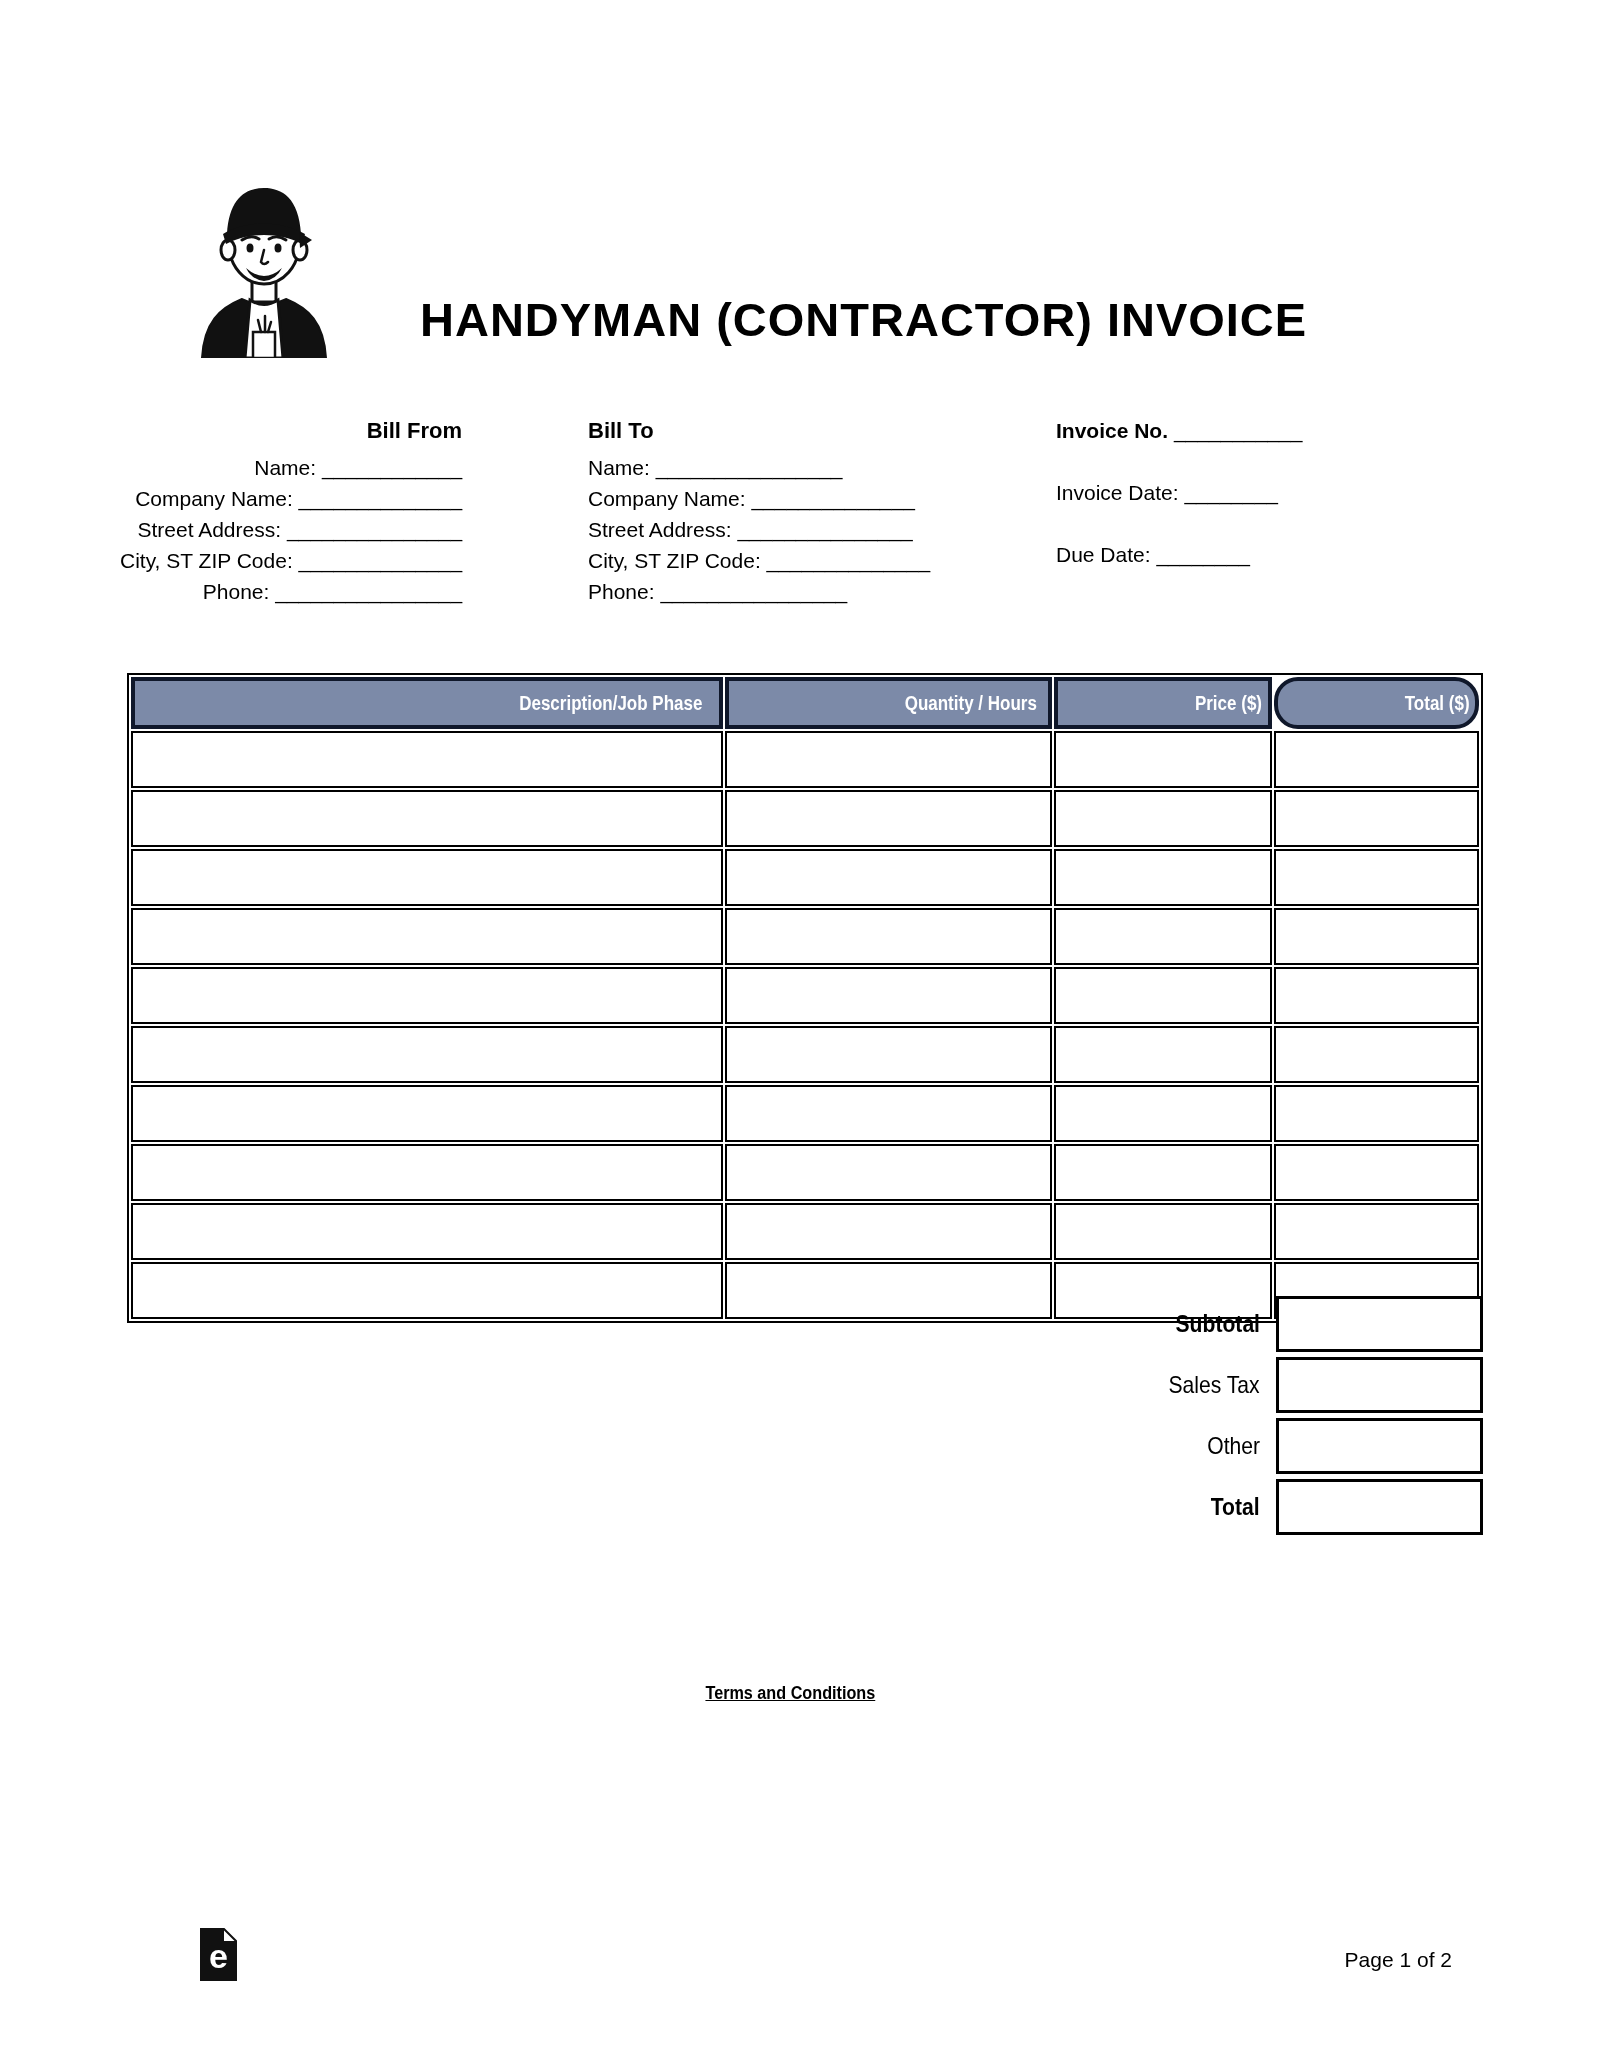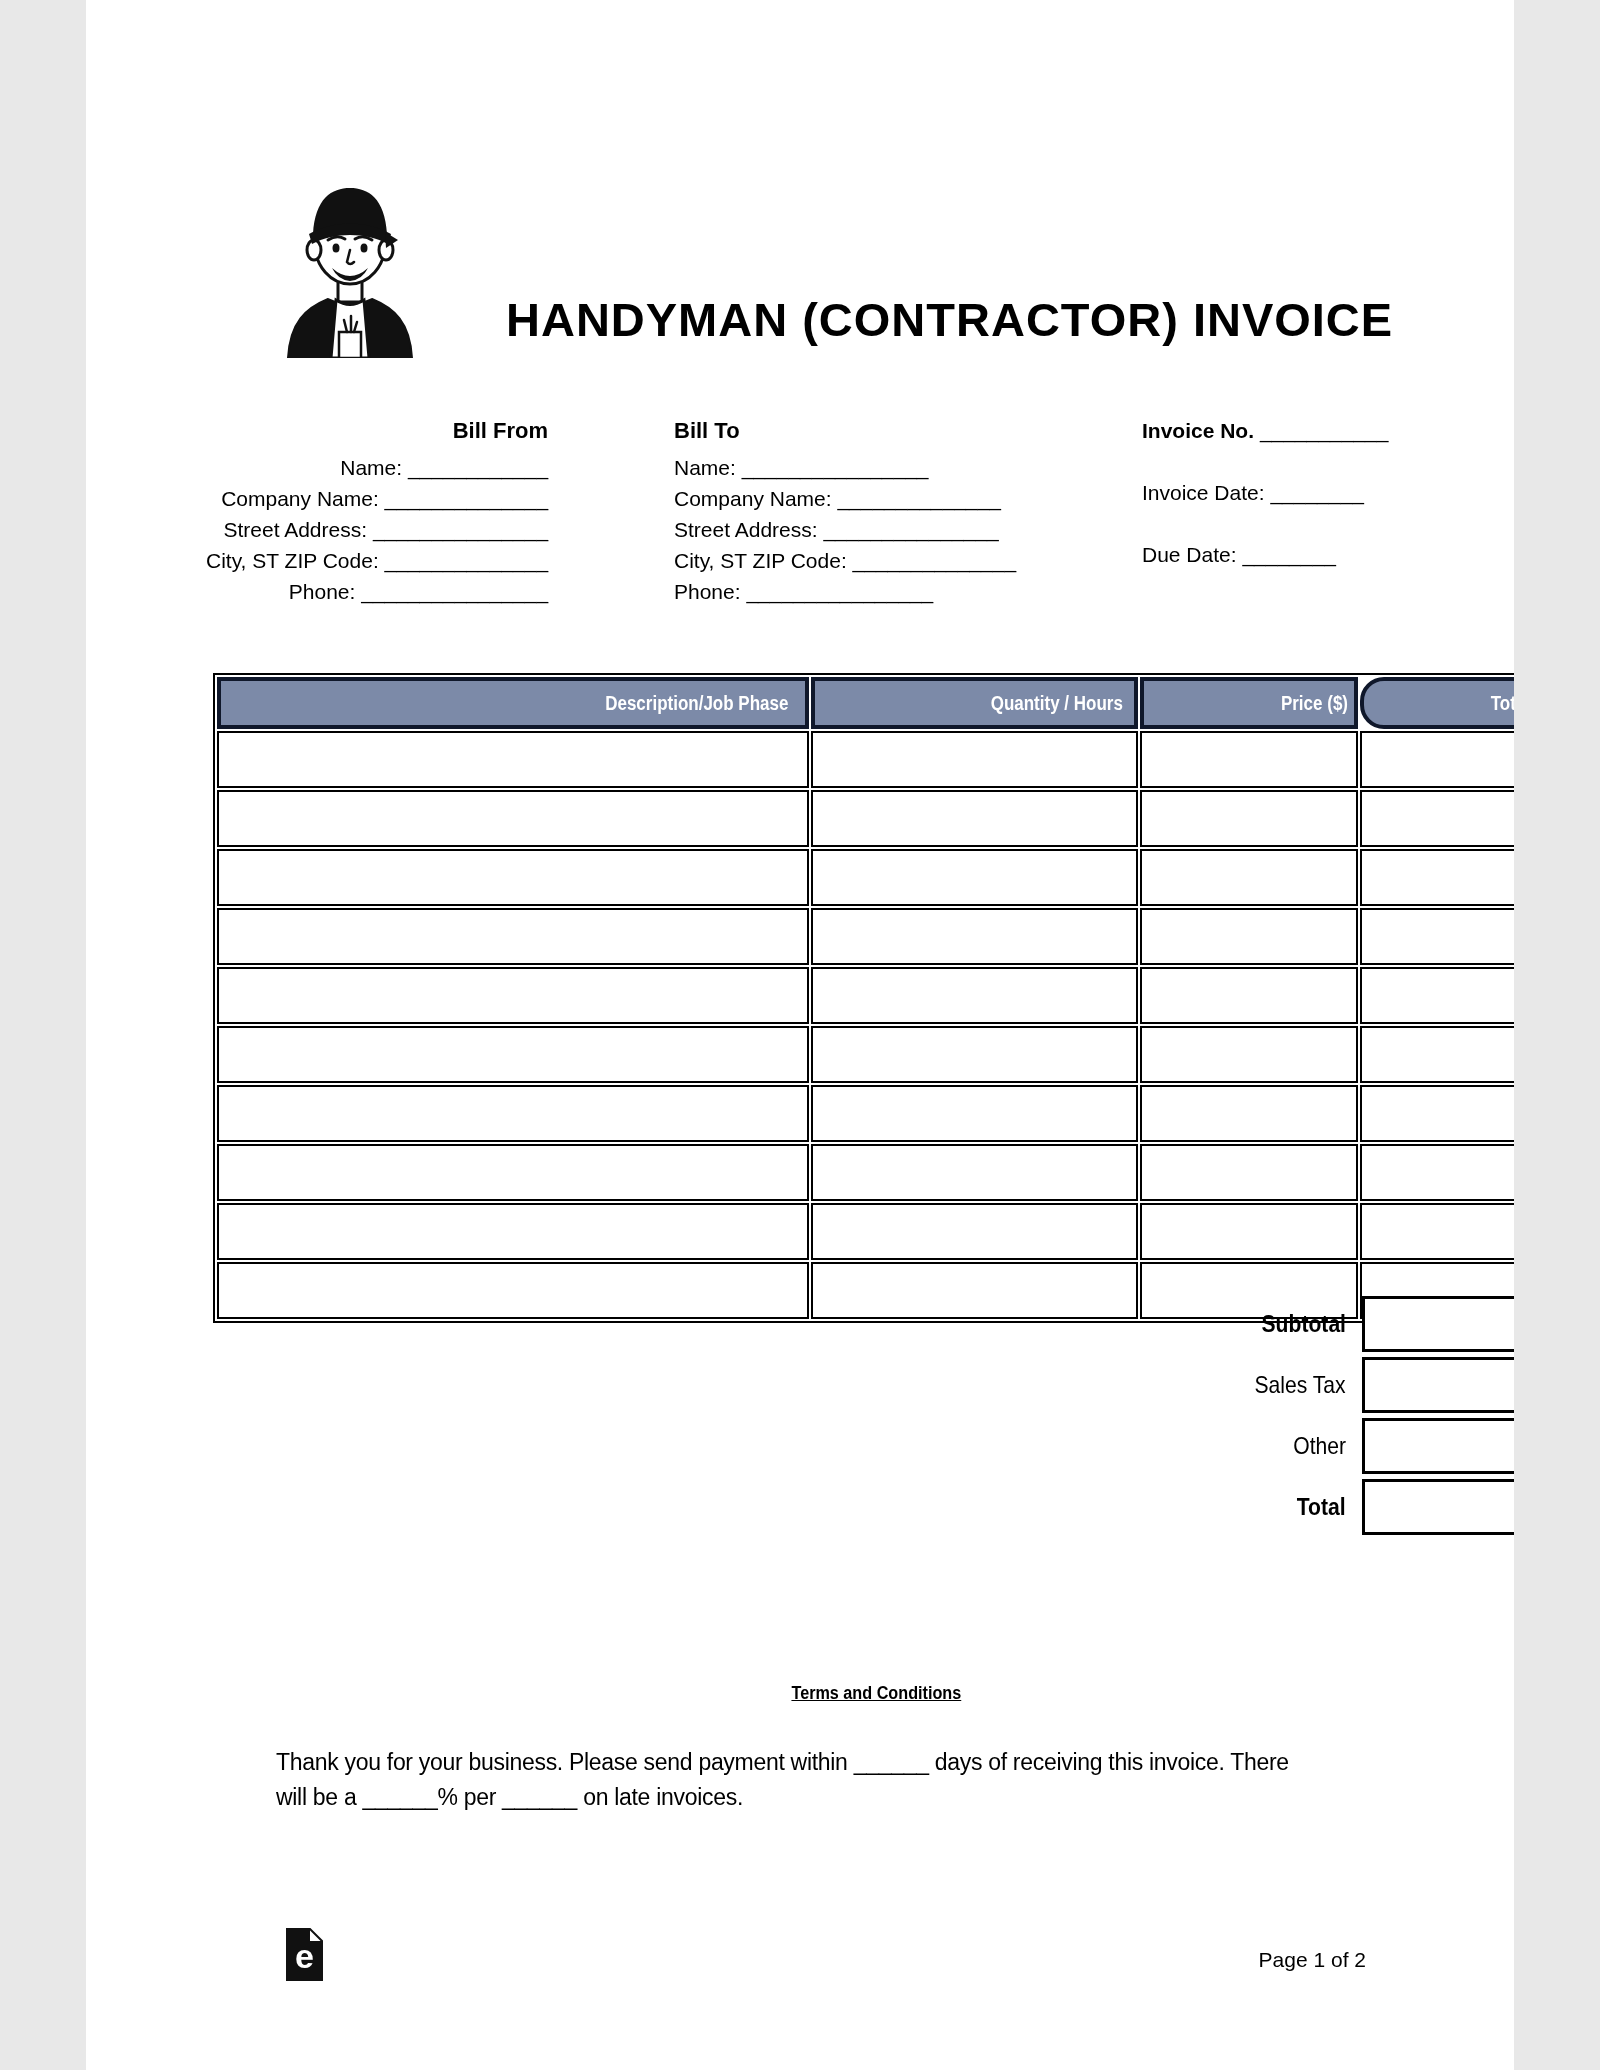--- a/index.html
+++ b/index.html
@@ -1,19 +1,19 @@
 <!DOCTYPE html>
 <html><head>
 <meta charset="utf-8">
 <style>
   * { margin:0; padding:0; box-sizing:border-box; }
   html,body { background:#e8e8e8; }
   .page {
     position:relative;
-    width:1428px; height:2070px;
+    width:1600px; height:2070px;
     background:#ffffff;
     font-family:"Liberation Sans", sans-serif;
     color:#000;
     overflow:hidden;
     margin:0 auto;
     padding-left:16px;
   }
 
   
   .brand-logo { position:absolute; left:196px; top:182px; width:136px; height:176px; }
@@ -237,24 +237,20 @@
     </div>
     <div class="summary-row bold">
       <div class="summary-label"><span class="lbl">Total</span></div>
       <div class="summary-box"></div>
     </div>
   </div>
 
   <div class="terms-heading">
     <span class="lbl">Terms and Conditions</span>
   </div>
-  <div class="terms-body">
-    <div>Thank you for your business. Please send payment within ______ days of receiving this invoice. There</div>
-    <div>will be a ______% per ______ on late invoices.</div>
-  </div>
 
   <div class="footer-logo">
     <svg viewBox="0 0 37 53" width="37" height="53">
       <path d="M0,0 H23 L37,14 V53 H0 Z" fill="#111"></path>
       <path d="M23,0 L23,14 L37,14 Z" fill="#fff" stroke="#111" stroke-width="2"></path>
       <text x="9" y="40" font-family="Liberation Sans, sans-serif" font-size="34" font-weight="bold" fill="#fff">e</text>
     </svg>
   </div>
   <div class="page-label">Page 1 of 2</div>
 

